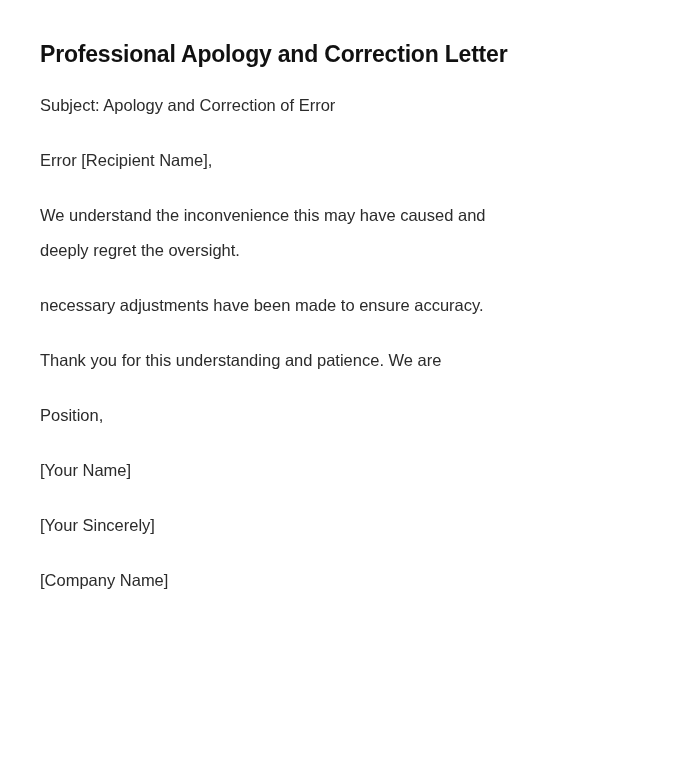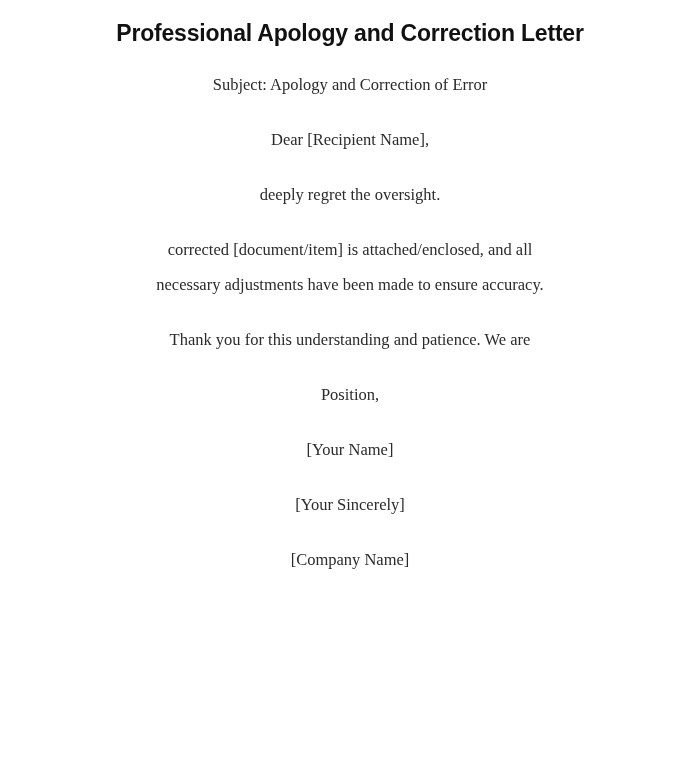--- a/index.html
+++ b/index.html
@@ -10,62 +10,60 @@
   body {
     width: 700px;
     height: 766px;
     overflow: hidden;
     font-family: "Liberation Sans", sans-serif;
   }
   .page {
     box-sizing: border-box;
     width: 700px;
     height: 766px;
-    padding: 19px 40px 0 40px;
+    padding: 40px 40px 0 40px;
     background: #ffffff;
-    text-align: center;
   }
   .doc-title {
     margin: 0 0 20px 0;
     font-size: 23px;
     line-height: 28px;
     font-weight: 700;
     color: #111111;
     letter-spacing: -0.2px;
   }
   .paragraph {
     margin: 0 0 20px 0;
-    font-family: Liberation Serif, serif;
   }
   .paragraph-line {
     font-size: 16.5px;
     line-height: 35px;
     font-weight: 400;
     color: #2b2b2b;
     white-space: pre;
   }
 </style>
 </head>
 <body>
 
 <div class="page">
   <h1 class="doc-title">Professional Apology and Correction Letter</h1>
 
   <div id="paragraphs">
       <div class="paragraph">
         <div class="paragraph-line">Subject: Apology and Correction of Error</div>
       </div>
       <div class="paragraph">
-        <div class="paragraph-line">Dear [Recipient Name],</div>
+        <div class="paragraph-line">Error [Recipient Name],</div>
       </div>
       <div class="paragraph">
+        <div class="paragraph-line">We understand the inconvenience this may have caused and</div>
         <div class="paragraph-line">deeply regret the oversight.</div>
       </div>
       <div class="paragraph">
-        <div class="paragraph-line">corrected [document/item] is attached/enclosed, and all</div>
         <div class="paragraph-line">necessary adjustments have been made to ensure accuracy.</div>
       </div>
       <div class="paragraph">
         <div class="paragraph-line">Thank you for this understanding and patience. We are</div>
       </div>
       <div class="paragraph">
         <div class="paragraph-line">Position,</div>
       </div>
       <div class="paragraph">
         <div class="paragraph-line">[Your Name]</div>

